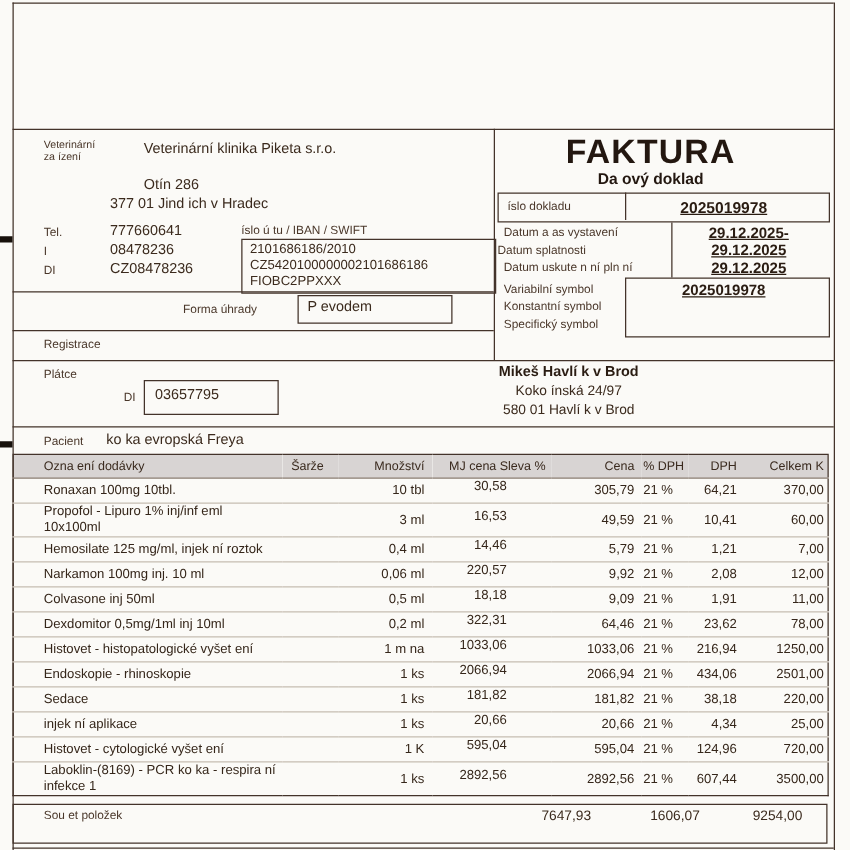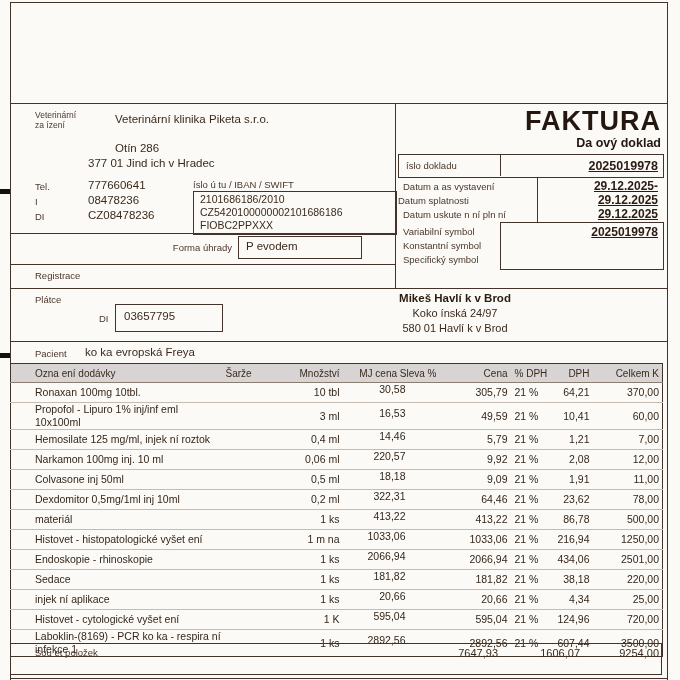--- a/index.html
+++ b/index.html
@@ -11,42 +11,42 @@
   }
   .abs{position:absolute;white-space:nowrap;}
   .hline{position:absolute;height:0;border-top:1px solid #43332a;}
   .vline{position:absolute;width:0;border-left:1px solid #43332a;}
   .tick{position:absolute;left:0;width:10px;height:5px;background:#17110c;}
   .box{position:absolute;border:1px solid #43332a;background:transparent;}
   .lbl{font-size:9px;color:#4a372a;}
   .lbl2{font-size:9.5px;color:#4a372a;}
   .val{font-size:11.5px;}
   .bold{font-weight:bold;color:#2a1c12;}
-  .rt{text-align:right;}
+  .rt{text-align:center;}
   .ctr{text-align:center;}
   .title{font-size:27px;font-weight:bold;letter-spacing:1px;color:#231710;}
   .subtitle{font-size:12.5px;font-weight:bold;color:#231710;}
   .docval{font-size:12px;font-weight:bold;color:#2a1c12;text-decoration:underline;}
 
   
   .items{position:absolute;left:10px;top:363px;width:652px;border-collapse:collapse;table-layout:fixed;}
   .items th,.items td{overflow:hidden;}
   .items thead th{
     background:#d8d4d3;font-size:10px;font-weight:normal;color:#3a2a1e;
     border-top:1px solid #43332a;border-bottom:1px solid #8a7d72;
     height:18px;padding:0;
   }
   .items{border:1px solid #43332a;}
   .items tbody td{
     font-size:10.5px;height:19px;padding:0;line-height:13px;
     border-bottom:1px solid #c6bdb2;color:#35261a;
   }
   .items tbody tr:last-child td{border-bottom:none;}
   .c0{text-align:left;padding-left:24px !important;white-space:normal;}
-  .c1{text-align:left;padding-right:4px !important;}
+  .c1{text-align:center;padding-right:4px !important;}
   .c2{text-align:right;padding-right:6px !important;}
   .c3{text-align:right;padding-right:35px !important;}
   th.c3{padding-right:4px !important;}
   .c4{text-align:right;padding-right:5px !important;}
   .c5{text-align:left;padding-left:2px !important;}
   .c6{text-align:right;padding-right:6px !important;}
   .c7{text-align:right;padding-right:3px !important;}
   td.c3{font-size:10px;}
   td.c3 span{position:relative;top:-3px;display:inline-block;}
 </style>
@@ -208,30 +208,20 @@
           <td class="c0">Dexdomitor 0,5mg/1ml inj 10ml</td>
           <td class="c1"></td>
           <td class="c2">0,2 ml</td>
           <td class="c3"><span>322,31</span></td>
           <td class="c4">64,46</td>
           <td class="c5">21 %</td>
           <td class="c6">23,62</td>
           <td class="c7">78,00</td>
         </tr>
         <tr>
-          <td class="c0">materiál</td>
-          <td class="c1"></td>
-          <td class="c2">1 ks</td>
-          <td class="c3"><span>413,22</span></td>
-          <td class="c4">413,22</td>
-          <td class="c5">21 %</td>
-          <td class="c6">86,78</td>
-          <td class="c7">500,00</td>
-        </tr>
-        <tr>
           <td class="c0">Histovet - histopatologické vyšet ení</td>
           <td class="c1"></td>
           <td class="c2">1 m na</td>
           <td class="c3"><span>1033,06</span></td>
           <td class="c4">1033,06</td>
           <td class="c5">21 %</td>
           <td class="c6">216,94</td>
           <td class="c7">1250,00</td>
         </tr>
         <tr>

